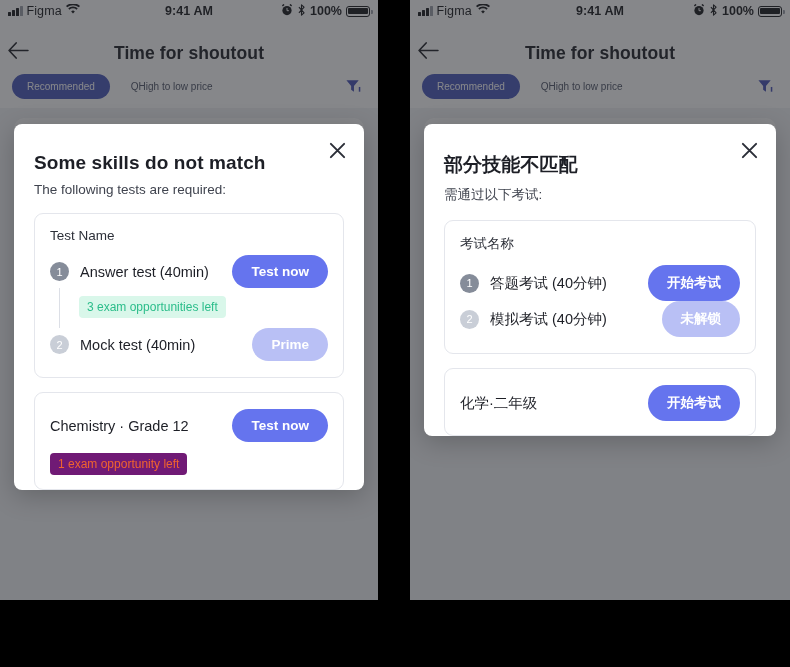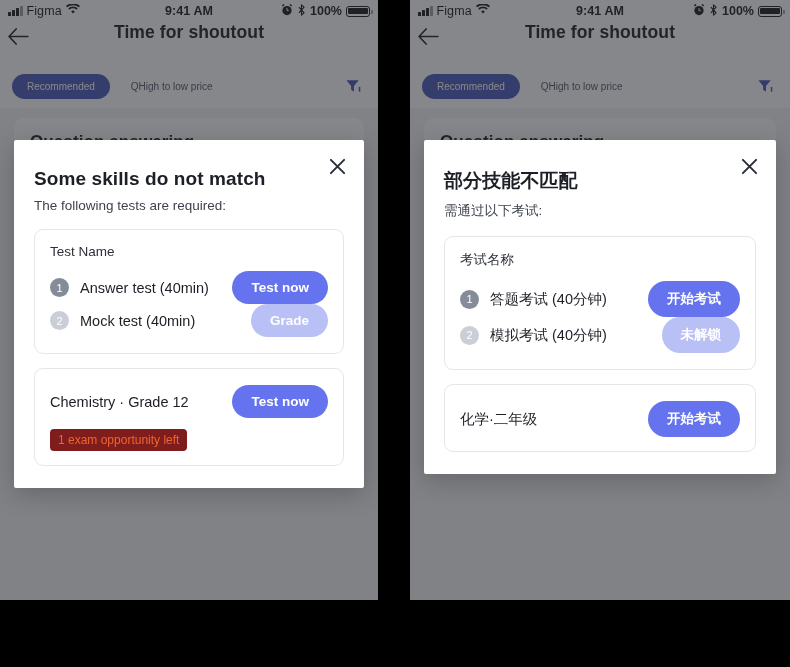--- a/index.html
+++ b/index.html
@@ -94,21 +94,21 @@
     background: #9ea2ab;
     border-radius: 0 1px 1px 0;
   }
   .battery span { display: block; height: 100%; width: 100%; background: #1c1d21; border-radius: 1px; }
 
   
   .navbar {
     height: 42px;
     background: #ffffff;
     display: flex;
-    align-items: flex-start;
+    align-items: flex-end;
     padding: 0 4px;
     position: relative;
   }
   .nav-back {
     width: 28px; height: 28px;
     display: flex; align-items: center; justify-content: center;
     color: #22242a;
   }
   .nav-title {
     position: absolute;
@@ -194,25 +194,25 @@
     inset: 0;
     background: rgba(34,36,42,0.55);
     z-index: 5;
   }
 
   
   .modal {
     position: absolute;
     left: 14px;
     right: 14px;
-    top: 140px;
+    top: 124px;
     background: #ffffff;
-    border-radius: 2px;
+    border-radius: 8px;
     z-index: 10;
-    padding: 22px 20px 22px 20px;
+    padding: 22px 20px 0 20px;
     box-shadow: 0 6px 26px rgba(0,0,0,0.22);
   }
   .modal-close {
     position: absolute;
     top: 13px; right: 14px;
     width: 26px; height: 26px;
     display: flex; align-items: center; justify-content: center;
     color: #2b2e38;
   }
   .modal-title {
@@ -281,21 +281,21 @@
     margin-right: 19px;
   }
   .badge-wrap { padding: 8px 0 10px 0; }
   .badge {
     display: inline-block;
     font-size: 12px;
     padding: 4px 8px;
     border-radius: 4px;
   }
   .badge.green { background: #d9f7ea; color: #2bbd8a; }
-  .badge.red   { background: #7f1d1d; color: #f0642e; }
+  .badge.red   { background: #701a75; color: #f0642e; }
 
   .subject-card {
     border: 1px solid #e4e6ec;
     border-radius: 9px;
     margin-top: 14px;
     padding: 16px 15px 14px 15px;
   }
   .subject-row { display: flex; align-items: center; }
   .subject-name {
     font-size: 14.5px;
@@ -405,25 +405,31 @@
 
       <div class="test-card">
         <div class="card-head">Test Name</div>
 
         <div class="trow">
           <span class="tnum on">1</span>
           <span class="tlabel">Answer test (40min)</span>
           <span class="tbtn primary">Test now</span>
         </div>
 
+        <div class="tconnect">
+          <span class="line"></span>
+          <span class="badge-wrap">
+            <span class="badge green">3 exam opportunities left</span>
+          </span>
+        </div>
 
         <div class="trow">
           <span class="tnum off">2</span>
           <span class="tlabel">Mock test (40min)</span>
-          <span class="tbtn disabled">Grade</span>
+          <span class="tbtn disabled">Prime</span>
         </div>
       </div>
 
       <div class="subject-card">
         <div class="subject-row">
           <span class="subject-name">Chemistry · Grade 12</span>
           <span class="tbtn primary">Test now</span>
         </div>
         <div class="subject-badge">
           <span class="badge red">1 exam opportunity left</span>

